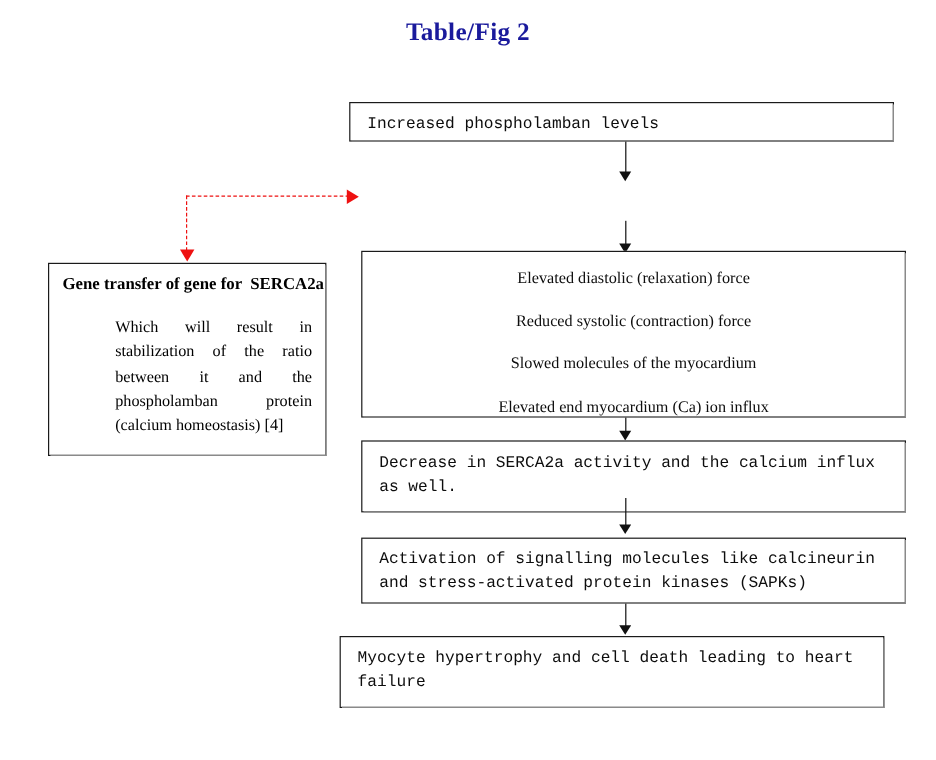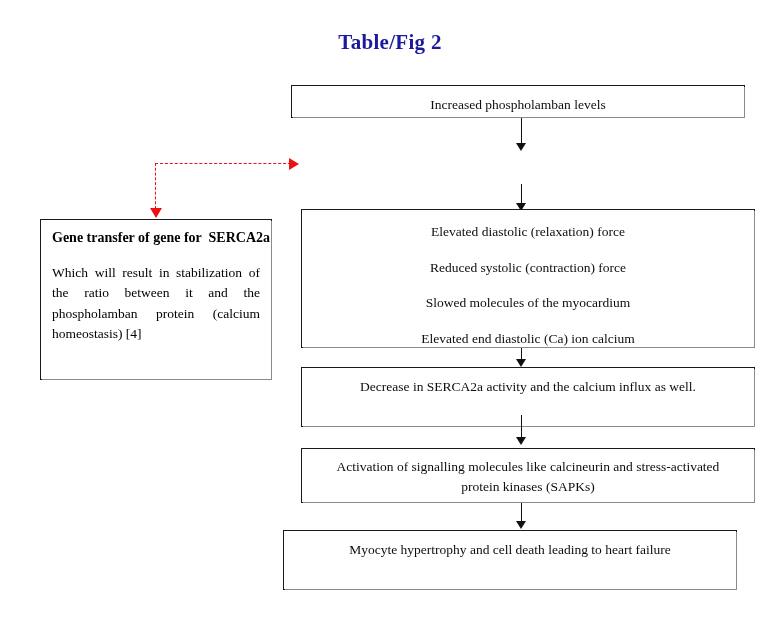--- a/index.html
+++ b/index.html
@@ -16,21 +16,21 @@
     width: 780px;
     height: 633px;
     background: #ffffff;
     overflow: hidden;
   }
 
   
   .title {
     position: absolute;
     left: 0;
-    top: 30px;
+    top: 14px;
     width: 780px;
     text-align: center;
     font-family: "Liberation Serif", "DejaVu Serif", serif;
     font-weight: bold;
     font-size: 21px;
     letter-spacing: 0.3px;
     color: #1a1a9c;
   }
 
   
@@ -38,22 +38,23 @@
     position: absolute;
     box-sizing: border-box;
     border: 1px solid #1a1a1a;
     background: #ffffff;
     font-size: 13.5px;
     line-height: 1.45;
     color: #0d0d0d;
   }
   .box .txt {
     display: block;
-    text-align: center;
+    text-align: left;
     padding: 0 14px;
+    font-family: Liberation Mono, monospace;
   }
   .box.single .txt {
     padding-top: 9px;
   }
   .box.wrapped .txt {
     padding-top: 8px;
   }
 
   
   .box::after {
@@ -105,20 +106,21 @@
     line-height: 1.3;
     white-space: pre;
   }
   .note-body {
     display: block;
     margin-top: 16px;
     font-size: 13.5px;
     line-height: 1.5;
     text-align: justify;
     text-justify: inter-word;
+    margin-left: 44px;
   }
 
   
   .conn {
     position: absolute;
     width: 0;
     border-left: 1.4px solid #111111;
   }
   .arrowhead-down {
     position: absolute;
@@ -173,21 +175,21 @@
 
 
   <div class="conn" style="left:521px; top:184px; height:23px;"></div>
   <div class="arrowhead-down" style="left:516px; top:203px;"></div>
 
   <div class="box" style="left:301px; top:209px; width:454px; height:139px;">
     <div class="multi-lines">
       <span class="line">Elevated diastolic (relaxation) force</span>
       <span class="line">Reduced systolic (contraction) force</span>
       <span class="line">Slowed molecules of the myocardium</span>
-      <span class="line">Elevated end diastolic (Ca) ion calcium</span>
+      <span class="line">Elevated end myocardium (Ca) ion influx</span>
     </div>
   </div>
 
   <div class="conn" style="left:521px; top:348px; height:14px;"></div>
   <div class="arrowhead-down" style="left:516px; top:359px;"></div>
 
   <div class="box single" style="left:301px; top:367px; width:454px; height:60px;">
     <span class="txt">Decrease in SERCA2a activity and the calcium influx as well.</span>
   </div>
 

